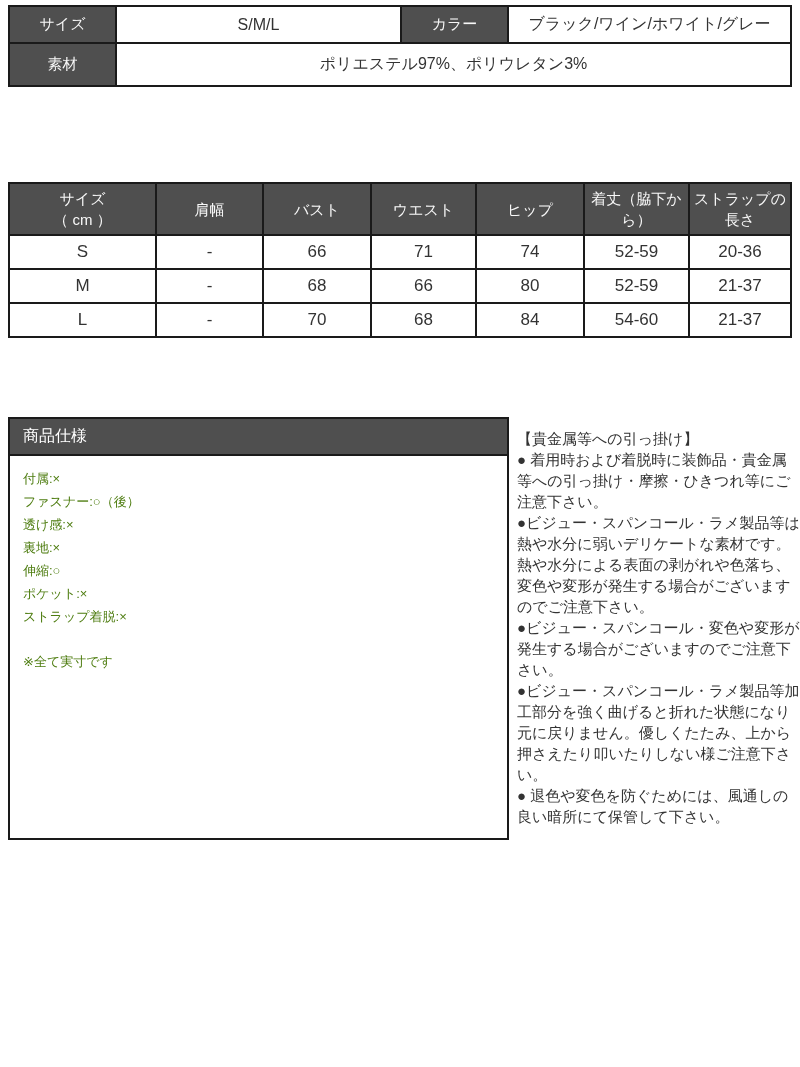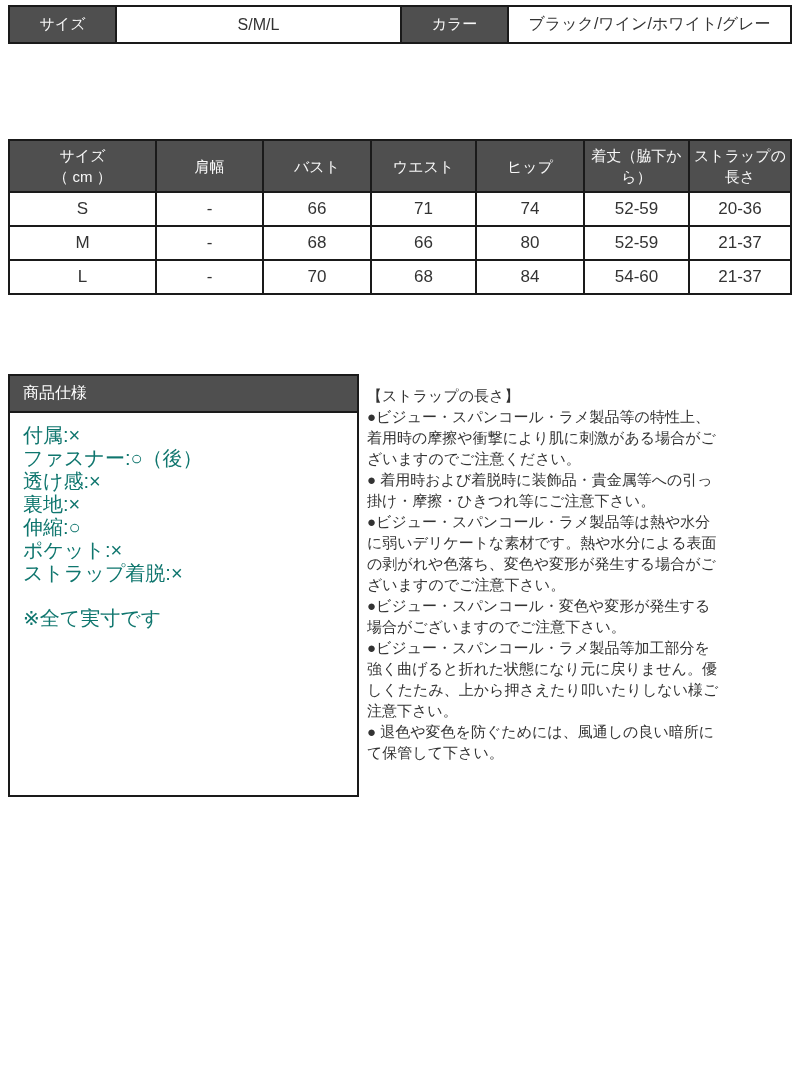--- a/index.html
+++ b/index.html
@@ -33,33 +33,33 @@
   .top-table .r2 th, .top-table .r2 td { height: 43px; }
   .top-table td { font-size: 16px; }
 
   .size-table { margin-top: 95px; }
   .size-table th { height: 52px; line-height: 21px; }
   .size-table td { height: 34px; }
   .pre { white-space: pre-line; }
 
   .bottom { display: flex; margin-left: 8px; margin-top: 79px; align-items: flex-start; }
   .spec-box {
-    width: 351px; height: 423px;
+    width: 501px; height: 423px;
     border: 2px solid #1a1a1a;
     background: #ffffff;
     flex: none;
   }
   .spec-header {
     background: #4f4f4f;
     color: #ffffff;
     font-size: 16px;
     padding: 7px 13px;
     border-bottom: 2px solid #1a1a1a;
   }
-  .spec-body { padding: 11px 13px; font-size: 20px; line-height: 23px; color: #0f766e; }
+  .spec-body { padding: 11px 13px; font-size: 13px; line-height: 23px; color: #4d7c0f; }
   .spec-item { margin: 0; }
   .spec-note { margin-top: 22px; }
 
   .care {
     width: 356px;
     margin-left: 8px;
     padding-top: 11px;
     font-size: 15px;
     line-height: 21px;
     color: #333333;
@@ -75,20 +75,24 @@
       <col style="width:285px">
       <col style="width:107px">
       <col style="width:283px">
   </colgroup>
   <tbody>
       <tr class="r1">
     <th>サイズ</th>
     <td>S/M/L</td>
     <th>カラー</th>
     <td>ブラック/ワイン/ホワイト/グレー</td>
+  </tr>
+  <tr class="r2">
+    <th>素材</th>
+    <td colspan="3">ポリエステル97%、ポリウレタン3%</td>
   </tr>
 </tbody>
   </table>
 
 <table class="tbl size-table">
   <colgroup>
     <col style="width:147px">
       <col style="width:107px">
       <col style="width:108px">
       <col style="width:105px">
@@ -146,21 +150,20 @@
       <p class="spec-item">透け感:×</p>
       <p class="spec-item">裏地:×</p>
       <p class="spec-item">伸縮:○</p>
       <p class="spec-item">ポケット:×</p>
       <p class="spec-item">ストラップ着脱:×</p>
       <p class="spec-item spec-note">※全て実寸です</p>
     </div>
   </div>
 
   <div class="care">
-    <p>【ストラップの長さ】</p>
-    <p>●ビジュー・スパンコール・ラメ製品等の特性上、着用時の摩擦や衝撃により肌に刺激がある場合がございますのでご注意ください。</p>
+    <p>【貴金属等への引っ掛け】</p>
     <p>● 着用時および着脱時に装飾品・貴金属等への引っ掛け・摩擦・ひきつれ等にご注意下さい。</p>
     <p>●ビジュー・スパンコール・ラメ製品等は熱や水分に弱いデリケートな素材です。熱や水分による表面の剥がれや色落ち、変色や変形が発生する場合がございますのでご注意下さい。</p>
     <p>●ビジュー・スパンコール・変色や変形が発生する場合がございますのでご注意下さい。</p>
     <p>●ビジュー・スパンコール・ラメ製品等加工部分を強く曲げると折れた状態になり元に戻りません。優しくたたみ、上から押さえたり叩いたりしない様ご注意下さい。</p>
     <p>● 退色や変色を防ぐためには、風通しの良い暗所にて保管して下さい。</p>
   </div>
 </div>
 
 </body></html>

